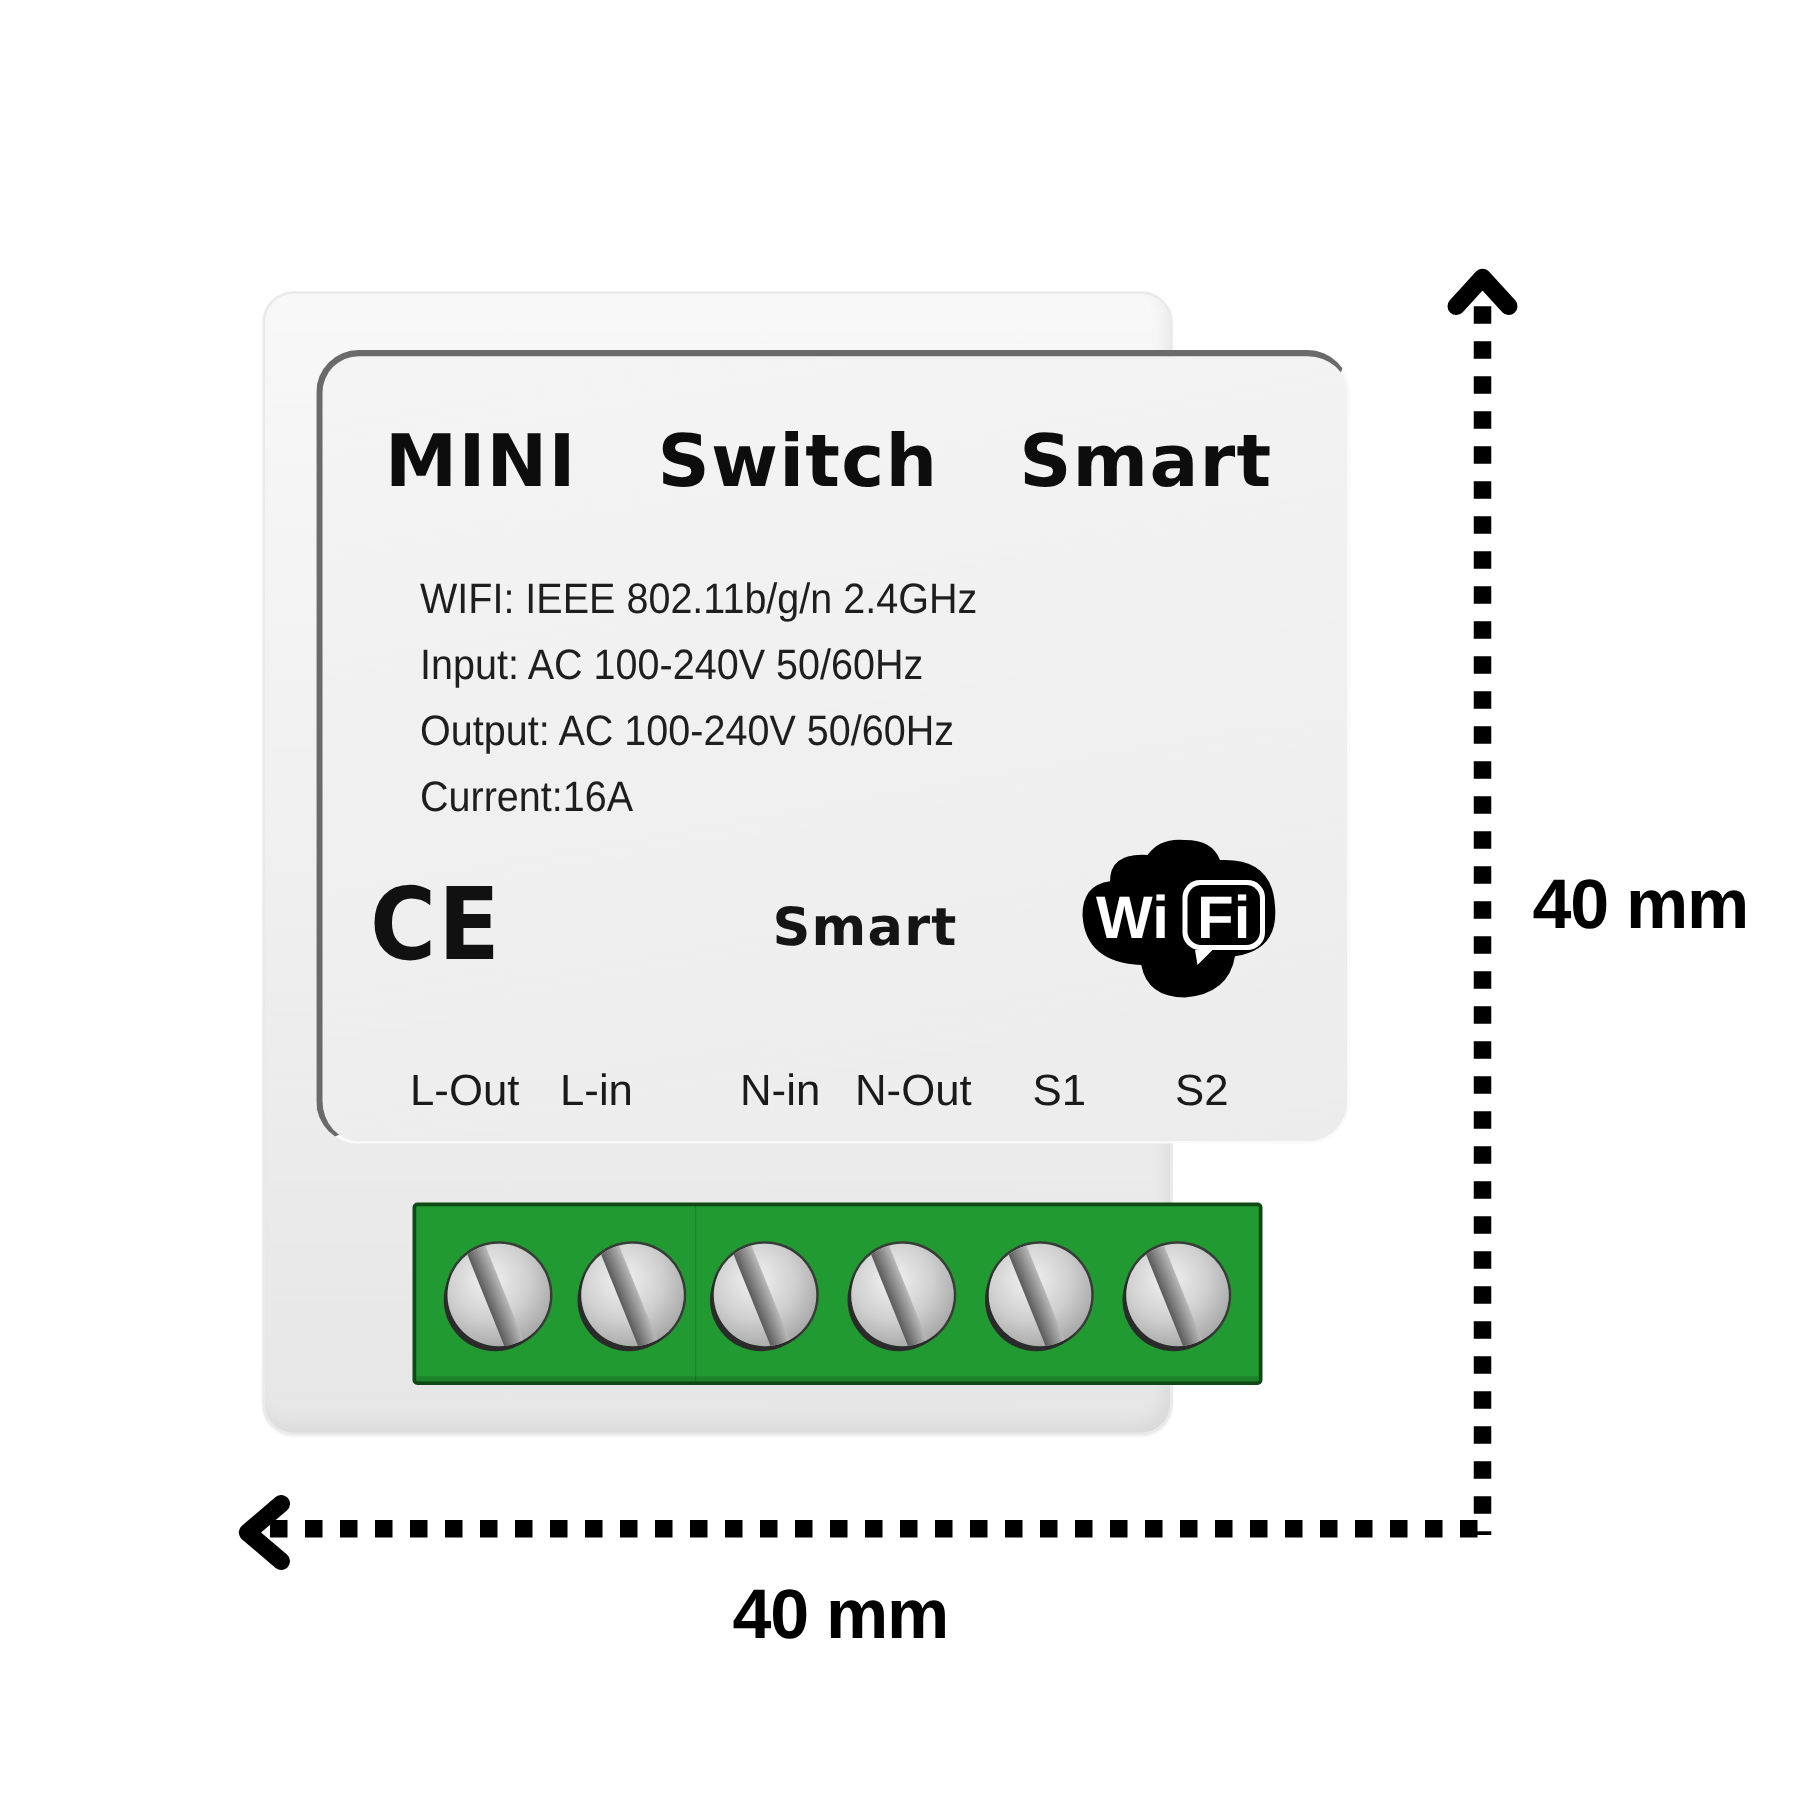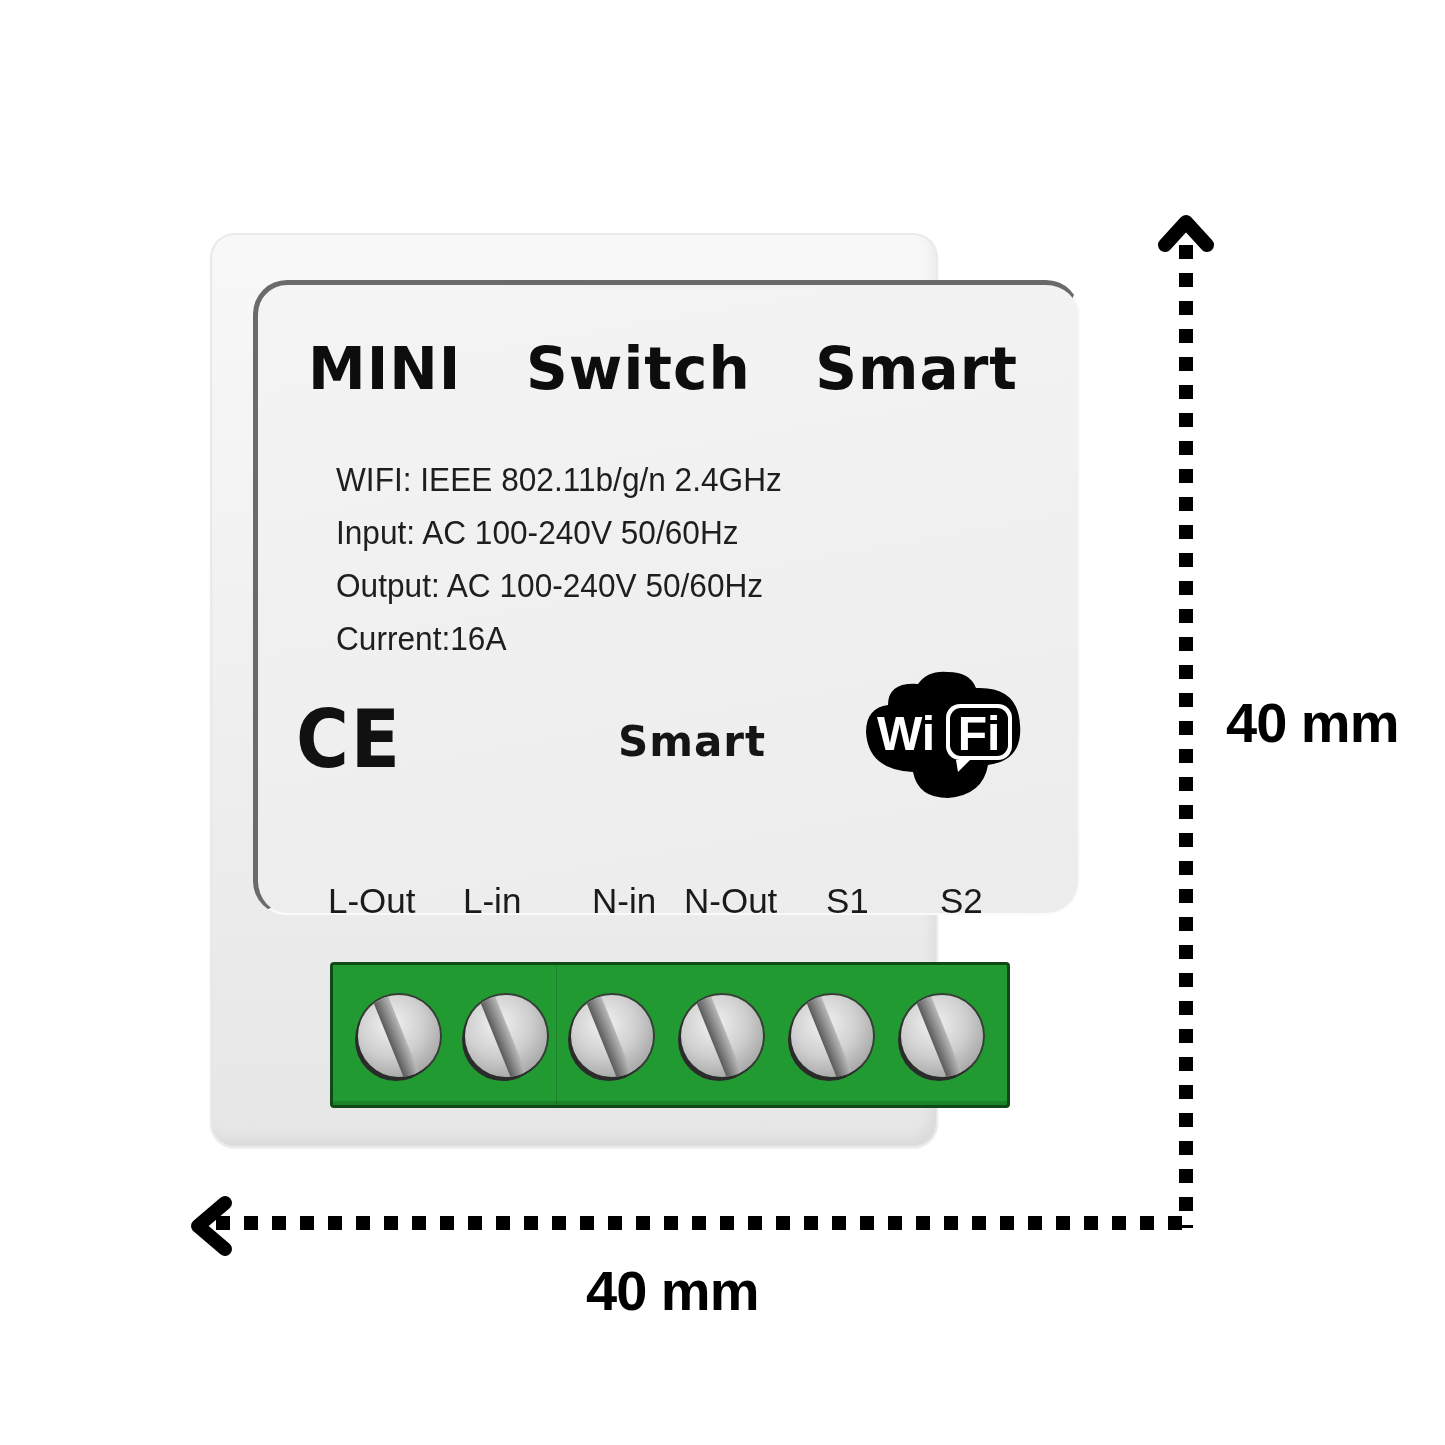--- a/index.html
+++ b/index.html
@@ -42,21 +42,21 @@
   }
   .rohs {
     position: absolute; top: 432px; left: 360px;
     font-family: "DejaVu Sans", sans-serif; font-weight: bold; font-size: 42px; color: #151515; letter-spacing: 1px;
   }
   .wifi-logo { position: absolute; top: 385px; left: 600px; width: 170px; height: 130px; }
   .terminals {
     position: absolute; top: 568px; left: 70px; width: 700px;
     font-size: 35px; color: #1a1a1a;
   }
-  .terminals span { position: absolute; white-space: nowrap; margin-top: 28px; }
+  .terminals span { position: absolute; white-space: nowrap; }
   .block {
     position: absolute; left: 120px; top: 729px; width: 680px; height: 146px;
     background: #229a32; border: 3px solid #0f4a16; border-radius: 4px; box-sizing: border-box;
     box-shadow: inset 0 -4px 0 rgba(0,0,0,0.15);
   }
   .block .seam { position: absolute; left: 223px; top: 0; bottom: 0; width: 1px; background: rgba(0,0,0,0.15); }
   .screw {
     position: absolute; top: 30px; width: 82px; height: 82px; border-radius: 50%;
     background: radial-gradient(circle at 40% 35%, #f2f2f2 0%, #cfcfcf 45%, #8c8c8c 100%);
     box-shadow: -3px 4px 0 #2b2b2b, 0 0 0 2px #3a3a3a;
@@ -94,21 +94,21 @@
     <svg class="wifi-logo" viewBox="0 0 170 130">
       <path d="M30 35 Q30 12 60 14 Q70 0 90 2 Q112 2 118 18 Q160 16 162 55 Q165 90 130 95 Q125 125 90 128 Q60 128 55 102 Q10 100 8 62 Q8 38 30 35 Z" fill="#000"></path>
       <rect x="88" y="34" width="66" height="56" rx="14" fill="#fff"></rect>
       <rect x="92" y="38" width="58" height="48" rx="11" fill="#000"></rect>
       <path d="M98 90 L112 90 L100 102 Z" fill="#fff"></path>
       <text x="48" y="80" text-anchor="middle" font-family="Liberation Sans, sans-serif" font-weight="bold" font-size="48" fill="#fff">Wi</text>
       <text x="121" y="80" text-anchor="middle" font-family="Liberation Sans, sans-serif" font-weight="bold" font-size="48" fill="#fff">Fi</text>
     </svg>
     <div class="terminals">
       <span style="left:0px">L-Out</span>
-      <span style="left:135px">L-in</span>
+      <span style="left:120px">L-in</span>
       <span style="left:264px">N-in</span>
       <span style="left:356px">N-Out</span>
       <span style="left:498px">S1</span>
       <span style="left:612px">S2</span>
     </div>
   </div>
 
   <div class="block">
     <div class="seam"></div>
     <div class="screw" style="left:25px"></div>

